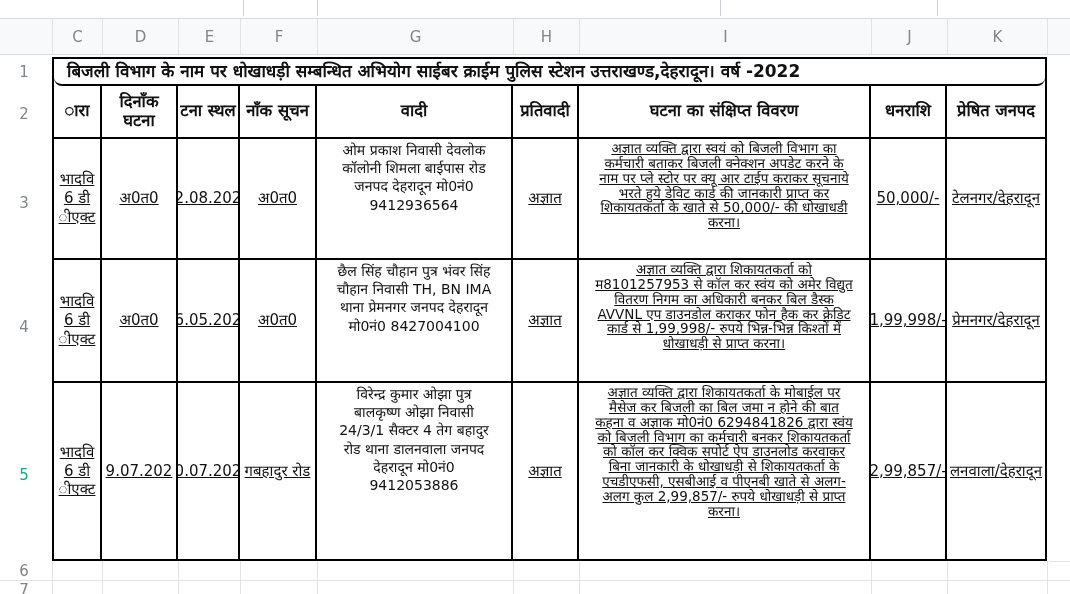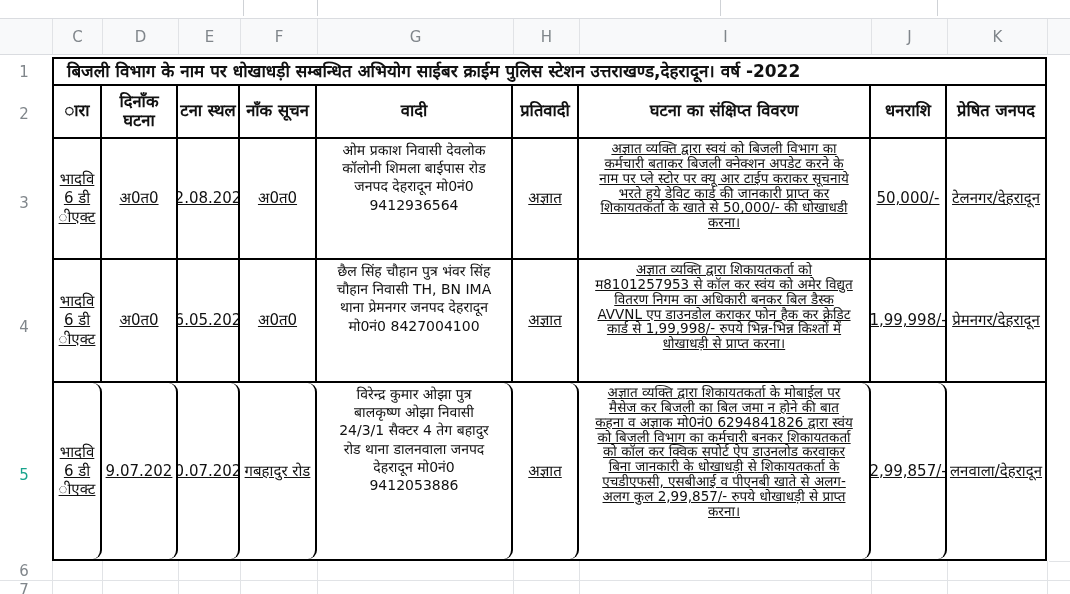--- a/index.html
+++ b/index.html
@@ -35,24 +35,24 @@
     border:2px solid #000;box-sizing:border-box;background:#fff;
     display:grid;
     grid-template-columns:48px 76px 62px 77px 196px 66px 292px 76px 98px;
     grid-template-rows:27px 53px 121px 123px 1fr;
   }
   .cell{
     border-right:2px solid #000;border-bottom:2px solid #000;box-sizing:border-box;
     font-size:15px;line-height:1.25;min-width:0;min-height:0;overflow:hidden;
   }
   .cell.lastcol{border-right:none;}
-  .cell.lastrow{border-bottom:none;border-radius:9px;}
+  .cell.lastrow{border-bottom:none;}
   .titlecell{
     grid-column:1 / -1;display:flex;align-items:center;
-    padding-left:13px;font-weight:bold;font-size:17px;white-space:nowrap;
+    padding-left:13px;font-weight:bold;font-size:17px;white-space:nowrap;border-radius:8px;
   }
   .hd{
     display:flex;align-items:center;justify-content:center;text-align:center;
     font-weight:bold;font-size:16.5px;line-height:1.15;
   }
   .nw{white-space:nowrap;}
   .cen{display:flex;align-items:center;justify-content:center;text-align:center;text-decoration:underline;}
   .txt{padding:2px 16px;text-align:center;}
   .txt.g{font-size:14px;line-height:1.3;}
   .txt.i{font-size:13.5px;line-height:1.1;text-decoration:underline;}

